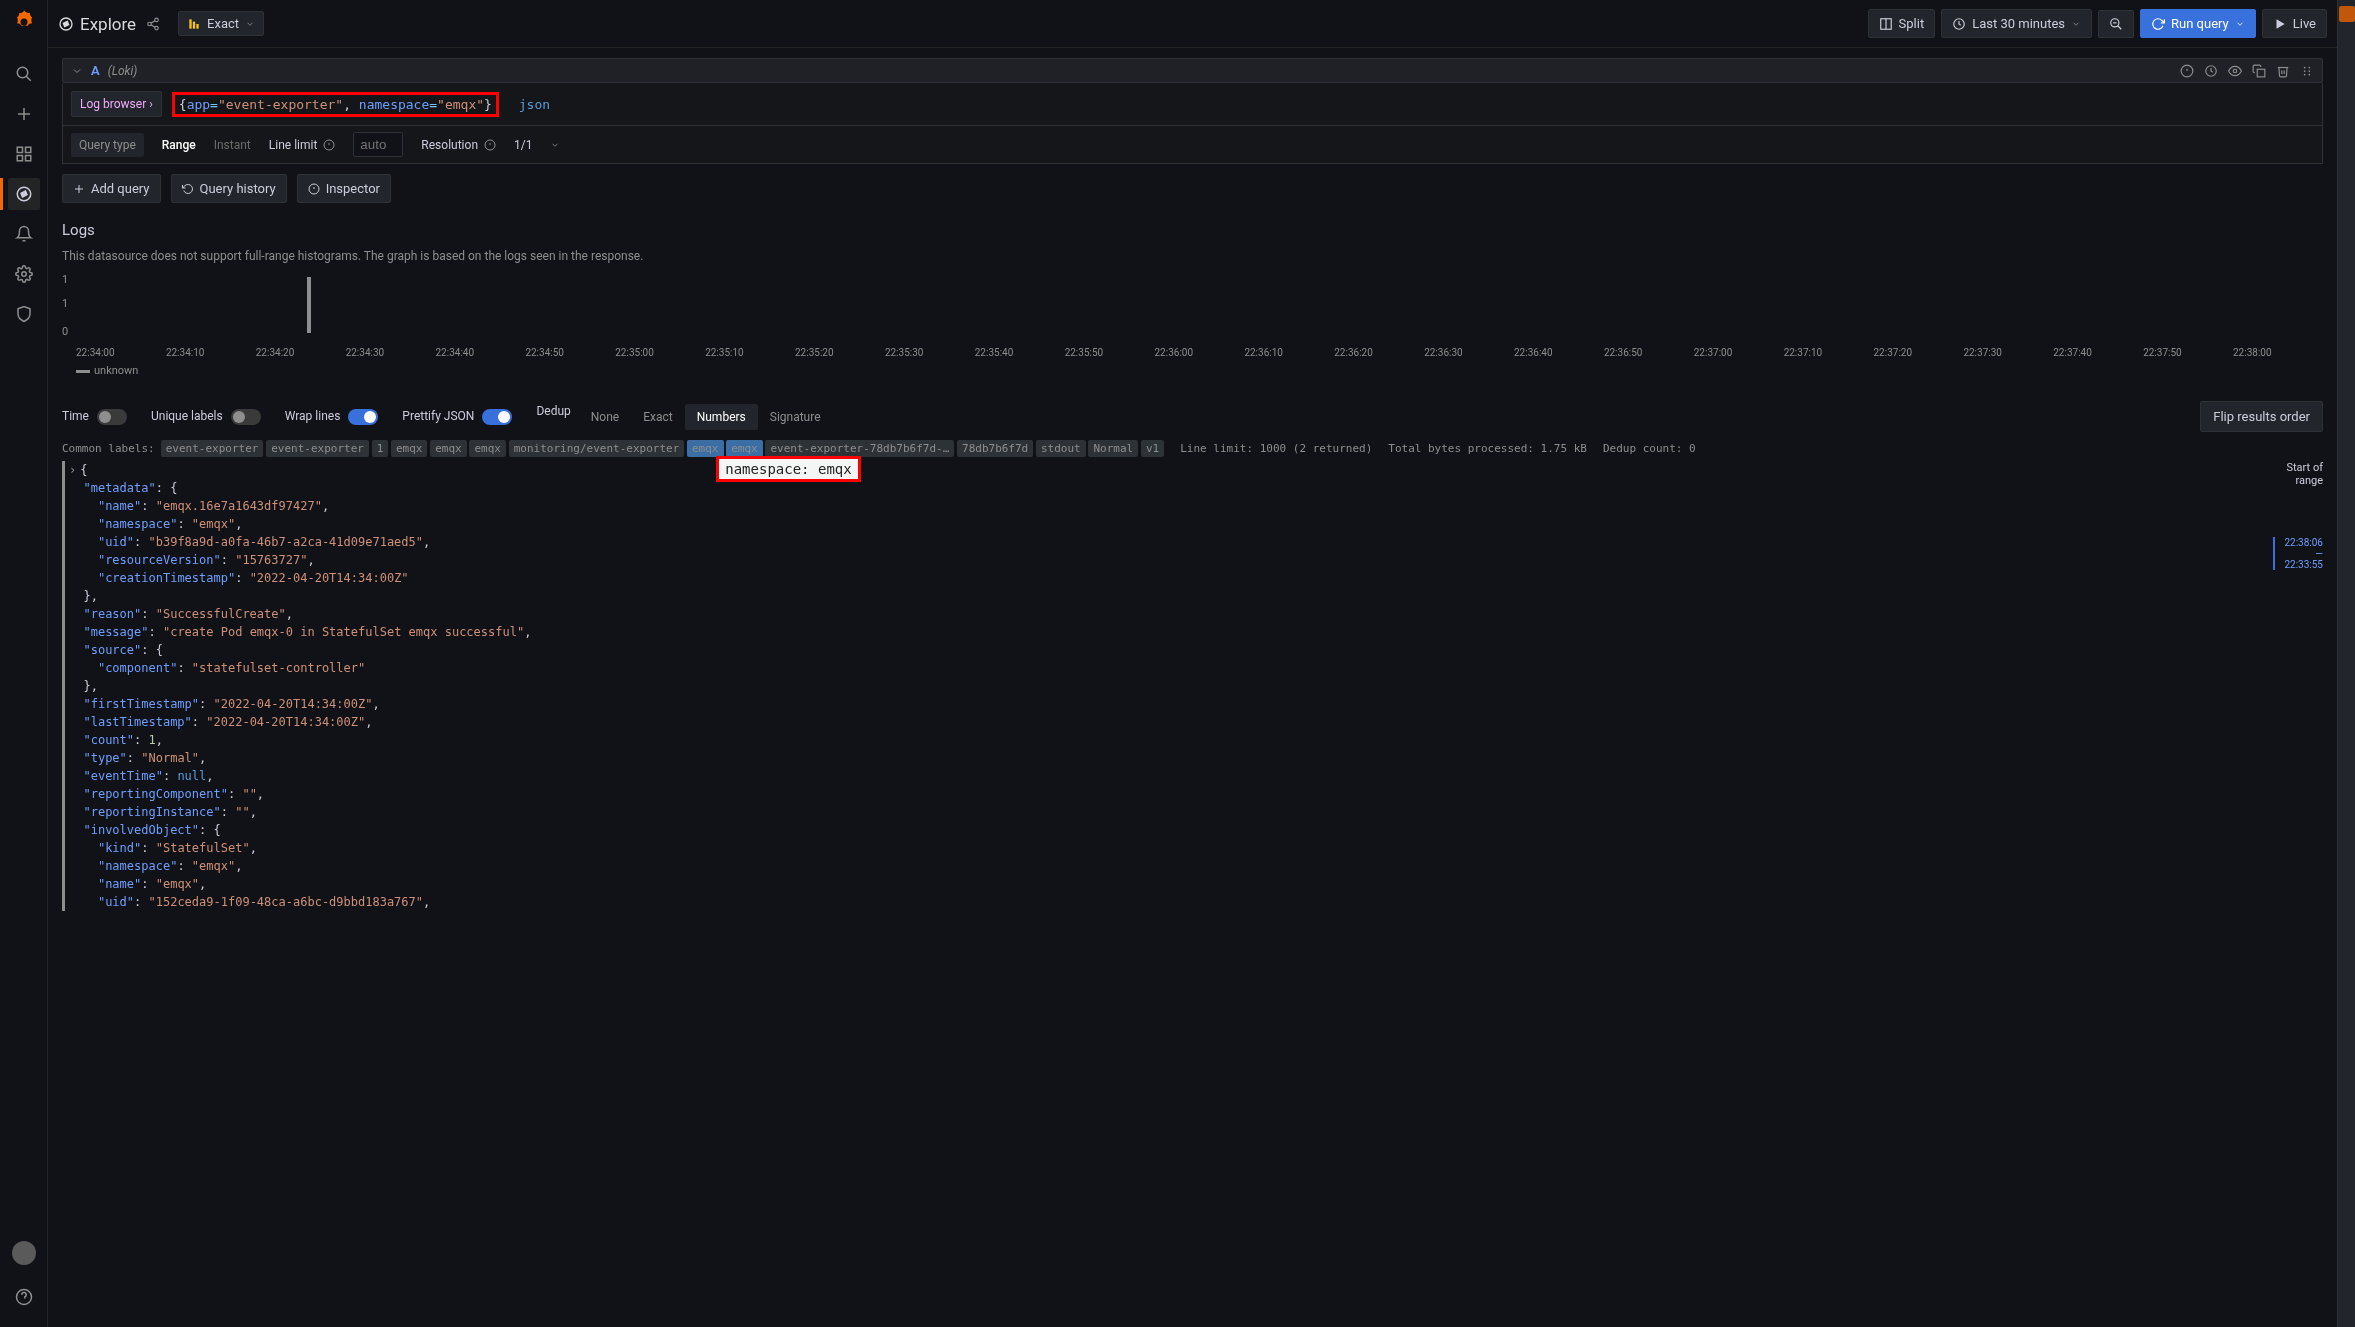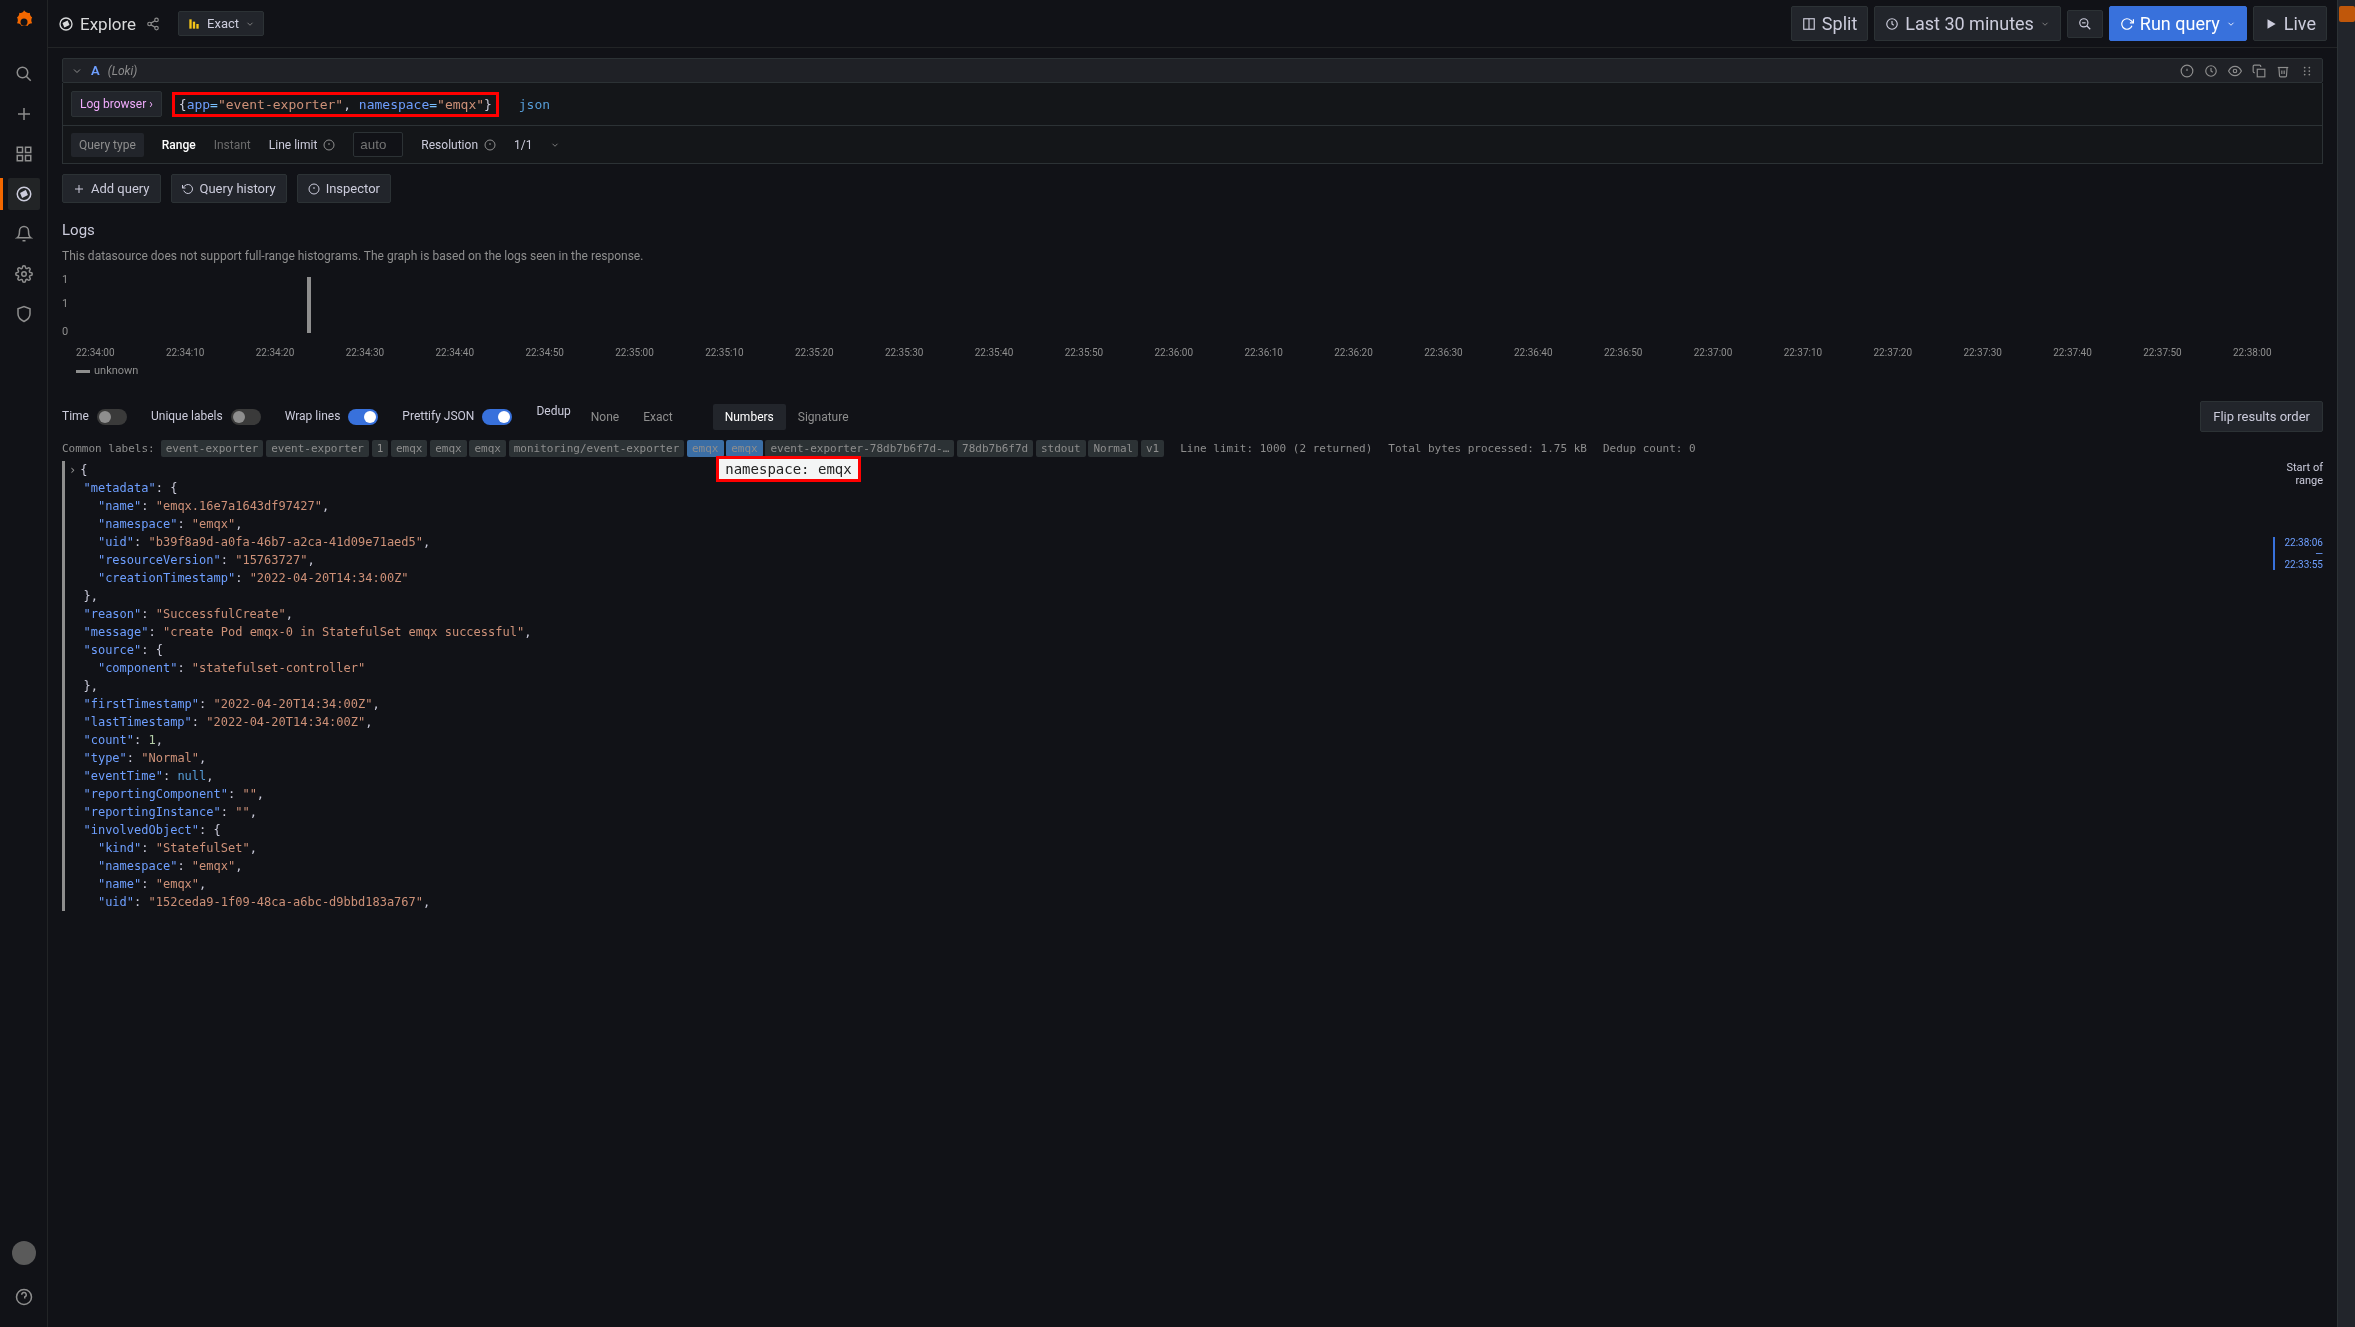--- a/index.html
+++ b/index.html
@@ -70,21 +70,21 @@
   margin-left: 8px;
   cursor: pointer;
 }
 .topbar-right { margin-left: auto; display: flex; align-items: center; gap: 6px; }
 .btn {
   background: #22252b;
   border: 1px solid #2c3235;
   border-radius: 2px;
   padding: 6px 10px;
   color: #ccccdc;
-  font-size: 18px;
+  font-size: 13px;
   display: flex;
   align-items: center;
   gap: 6px;
   cursor: pointer;
 }
 .btn-primary { background: #3871dc; border-color: #3871dc; color: #fff; }
 .content { flex: 1; overflow-y: auto; padding: 10px 14px; }
 .query-row-header {
   display: flex;
   align-items: center;
@@ -180,21 +180,21 @@
 }
 .ctrl-item { display: flex; gap: 8px; }
 .toggle {
   width: 30px; height: 16px; background: #3a3a3a; border-radius: 8px; position: relative; cursor: pointer;
 }
 .toggle::after { content:''; position:absolute; width:12px; height:12px; background:#8e8e8e; border-radius:50%; top:2px; left:2px; }
 .toggle.on { background: #3871dc; }
 .toggle.on::after { background:#fff; left: 16px; }
 .dedup-opts { display: flex; gap: 0; }
 .dedup-opt { padding: 6px 12px; color: #8e8e8e; cursor: pointer; }
-.dedup-opt.active { color: #fff; background: #22252b; border-radius: 2px; margin-left: 28px; }
+.dedup-opt.active { color: #fff; background: #22252b; border-radius: 2px; }
 .flip-btn {
   margin-left: auto;
   background: #22252b;
   border: 1px solid #2c3235;
   padding: 7px 12px;
   border-radius: 2px;
   color: #ccccdc;
   font-size: 13px;
   cursor: pointer;
 }

